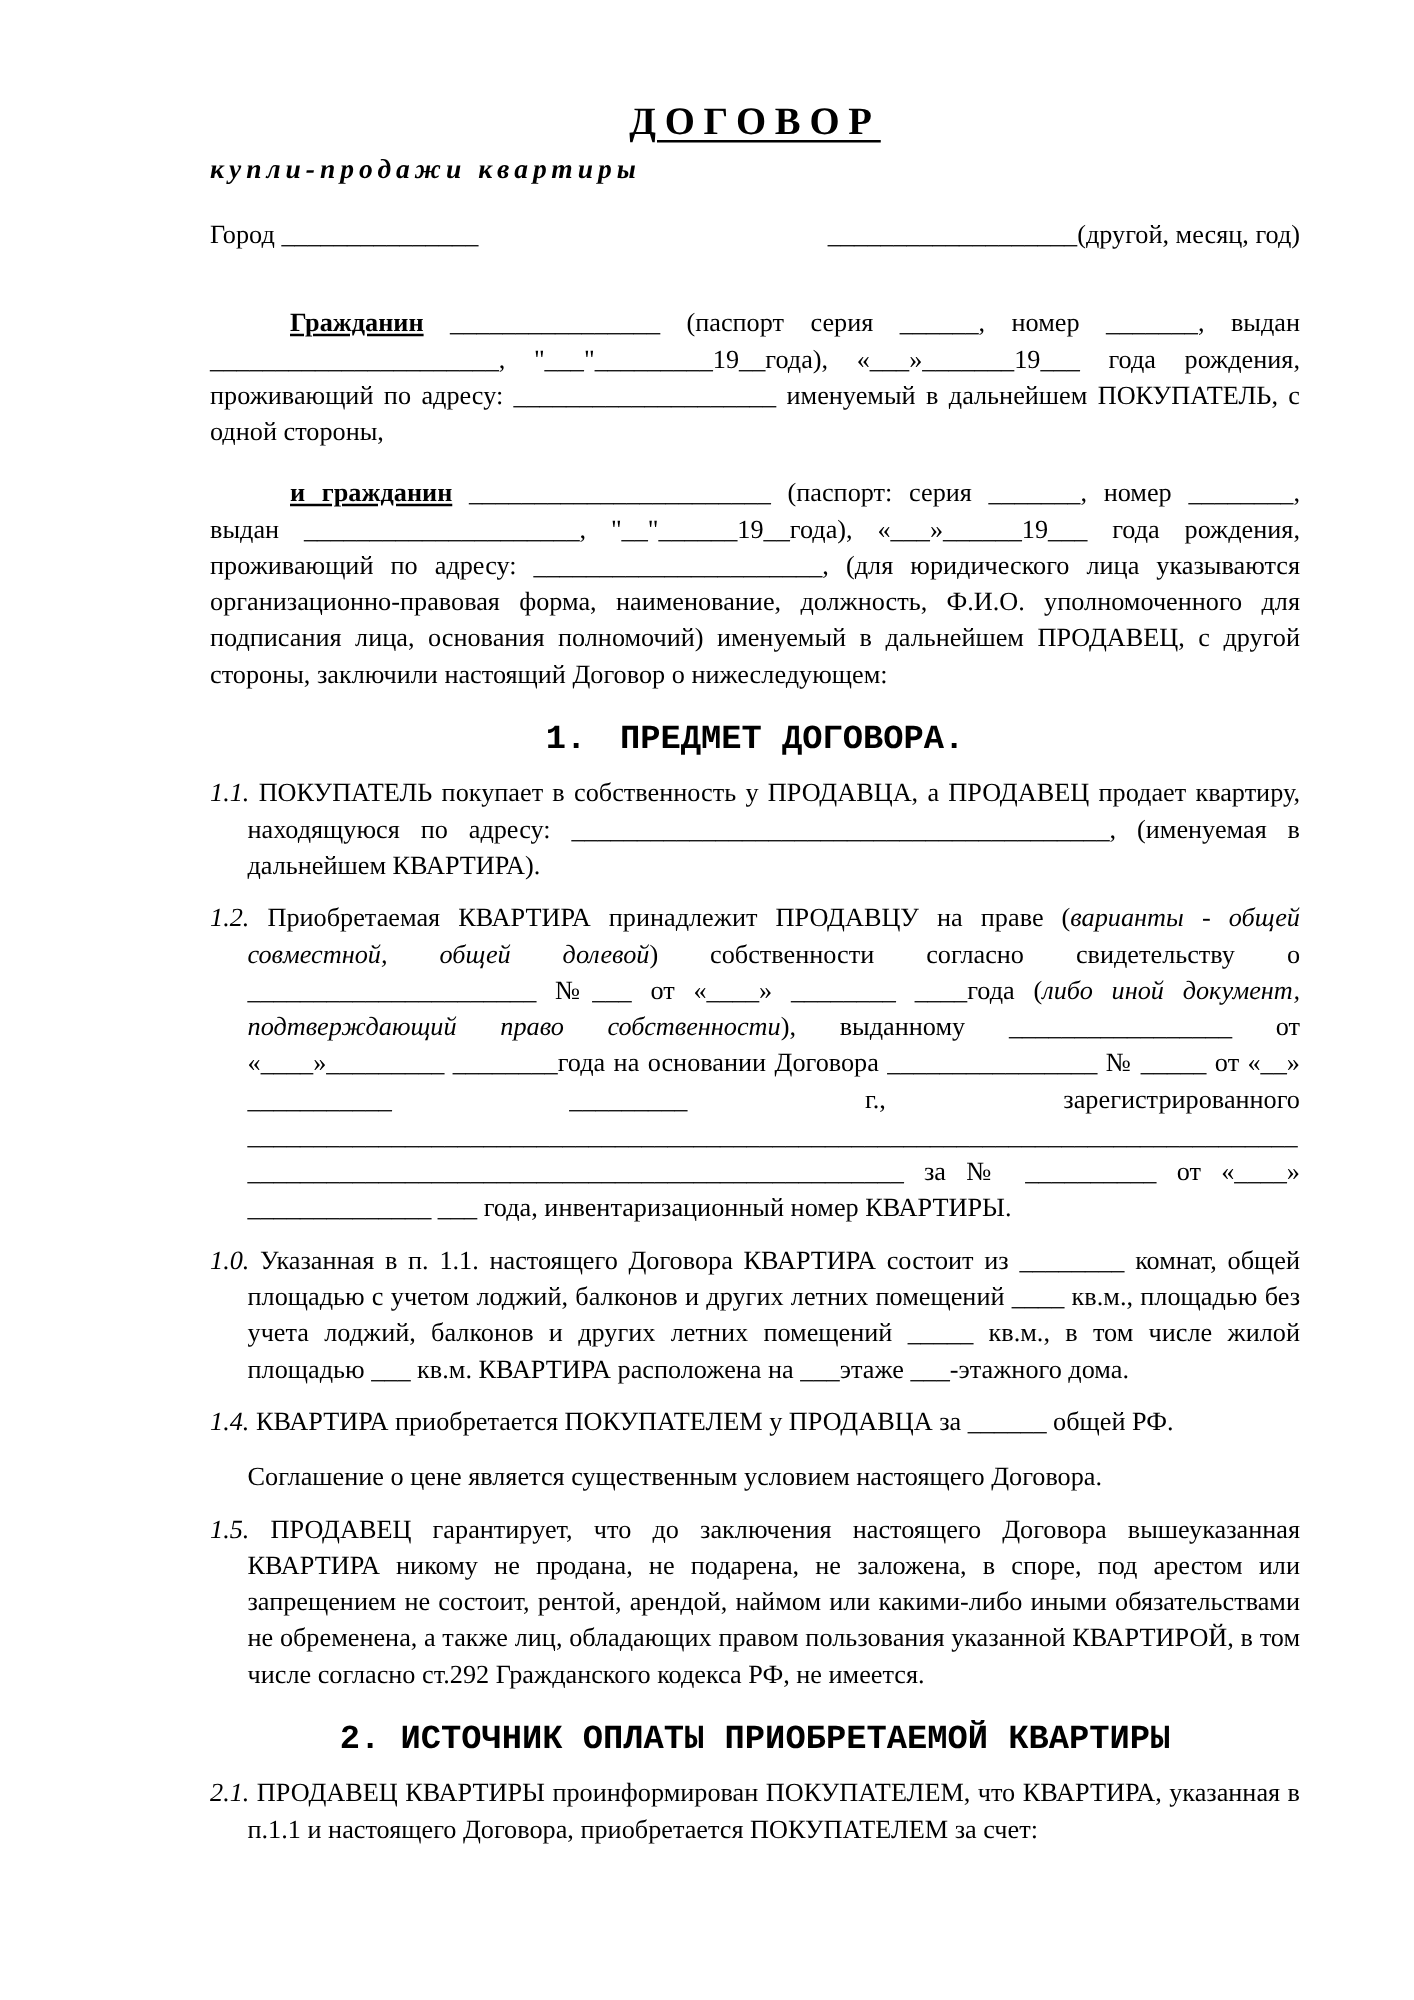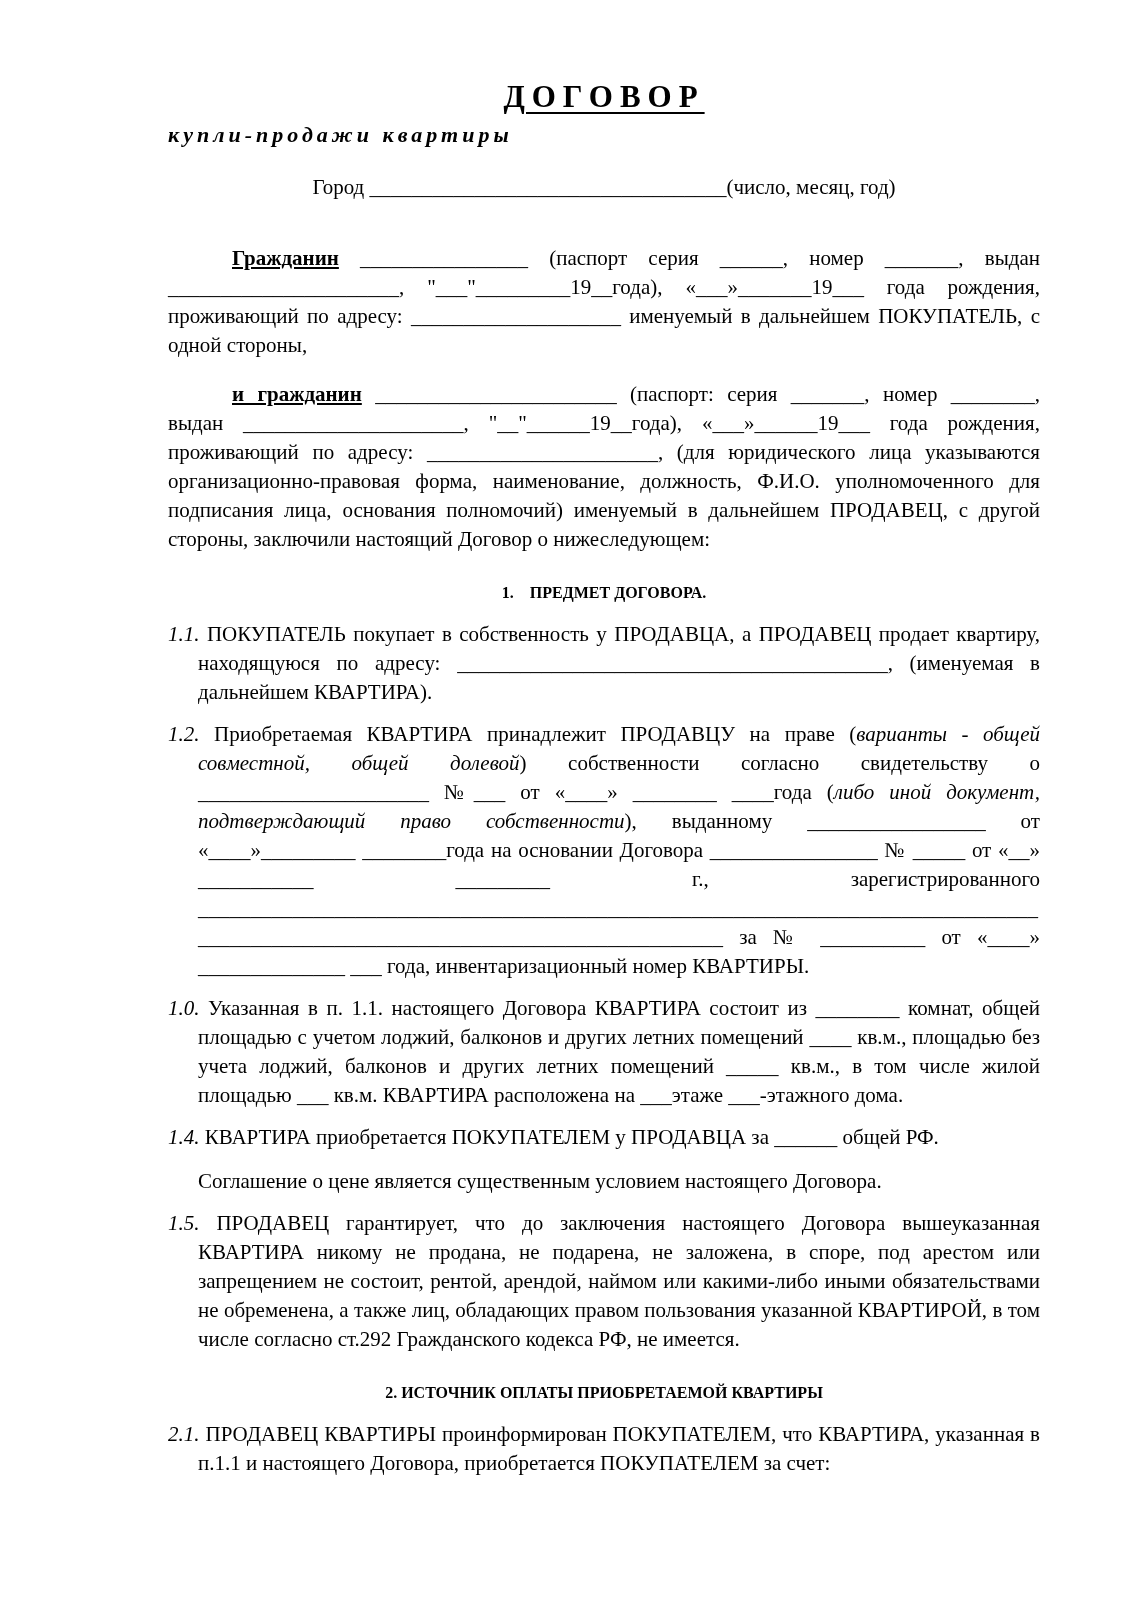--- a/index.html
+++ b/index.html
@@ -32,35 +32,36 @@
     margin: 5px 0 0 0;
     text-align: left;
     font-size: 22px;
     line-height: 28px;
     font-weight: bold;
     font-style: italic;
     letter-spacing: 4px;
   }
   .city-row {
     display: flex;
-    justify-content: center;
+    justify-content: space-between;
     margin-top: 24px;
   }
   p.intro {
     margin: 20px 0 0 0;
     text-align: justify;
     text-indent: 64px;
   }
   p.intro:first-of-type { margin-top: 42px; }
   h3.section-heading {
     margin: 24px 0 4px 0;
     text-align: center;
-    font-size: 16px;
+    font-size: 27px;
     line-height: 29px;
     font-weight: bold;
+    font-family: Liberation Mono, monospace;
   }
   .clauses p.clause {
     margin: 13px 0 0 0;
     text-align: justify;
     padding-left: 30px;
     text-indent: -30px;
   }
   .clauses p.clause.plain {
     text-indent: 0;
     margin-top: 15px;
@@ -72,21 +73,21 @@
 </head>
 <body>
 
 <div class="page">
 
   <h1 class="doc-title">ДОГОВОР</h1>
   <h2 class="doc-subtitle">купли-продажи квартиры</h2>
 
   <div class="city-row">
     <span><span>Город</span>&nbsp;<span>_______________</span></span>
-    <span><span>___________________</span><span>(число, месяц, год)</span></span>
+    <span><span>___________________</span><span>(другой, месяц, год)</span></span>
   </div>
 
   <p class="intro"><span class="b">Гражданин</span><span> ________________ (паспорт серия ______, номер _______, выдан ______________________, "___"_________19__года), «___»_______19___ года рождения, проживающий по адресу: ____________________ именуемый в дальнейшем ПОКУПАТЕЛЬ, с одной стороны,</span></p>
   <p class="intro"><span class="b">и гражданин</span><span> _______________________ (паспорт: серия _______, номер ________, выдан _____________________, "__"______19__года), «___»______19___ года рождения, проживающий по адресу: ______________________, (для юридического лица указываются организационно-правовая форма, наименование, должность, Ф.И.О. уполномоченного для подписания лица, основания полномочий) именуемый в дальнейшем ПРОДАВЕЦ, с другой стороны, заключили настоящий Договор о нижеследующем:</span></p>
 
   <h3 class="section-heading">1. ПРЕДМЕТ ДОГОВОРА.</h3>
   <div class="clauses">
       <p class="clause"><span class="num">1.1.</span> <span>ПОКУПАТЕЛЬ покупает в собственность у ПРОДАВЦА, а ПРОДАВЕЦ продает квартиру, находящуюся по адресу: _________________________________________, (именуемая в дальнейшем КВАРТИРА).</span></p>
       <p class="clause"><span class="num">1.2.</span> <span>Приобретаемая КВАРТИРА принадлежит ПРОДАВЦУ на праве (</span><span class="i">варианты - общей совместной, общей долевой</span><span>) собственности согласно свидетельству о ______________________ №___ от «____» ________ ____года (</span><span class="i">либо иной документ, подтверждающий право собственности</span><span>), выданному _________________ от «____»_________ ________года на основании Договора ________________ № _____ от «__» ___________ _________ г., зарегистрированного ________________________________________________________________________________ __________________________________________________ за № __________ от «____» ______________ ___ года, инвентаризационный номер КВАРТИРЫ.</span></p>
       <p class="clause"><span class="num">1.0.</span> <span>Указанная в п. 1.1. настоящего Договора КВАРТИРА состоит из ________ комнат, общей площадью с учетом лоджий, балконов и других летних помещений ____ кв.м., площадью без учета лоджий, балконов и других летних помещений _____ кв.м., в том числе жилой площадью ___ кв.м. КВАРТИРА расположена на ___этаже ___-этажного дома.</span></p>

